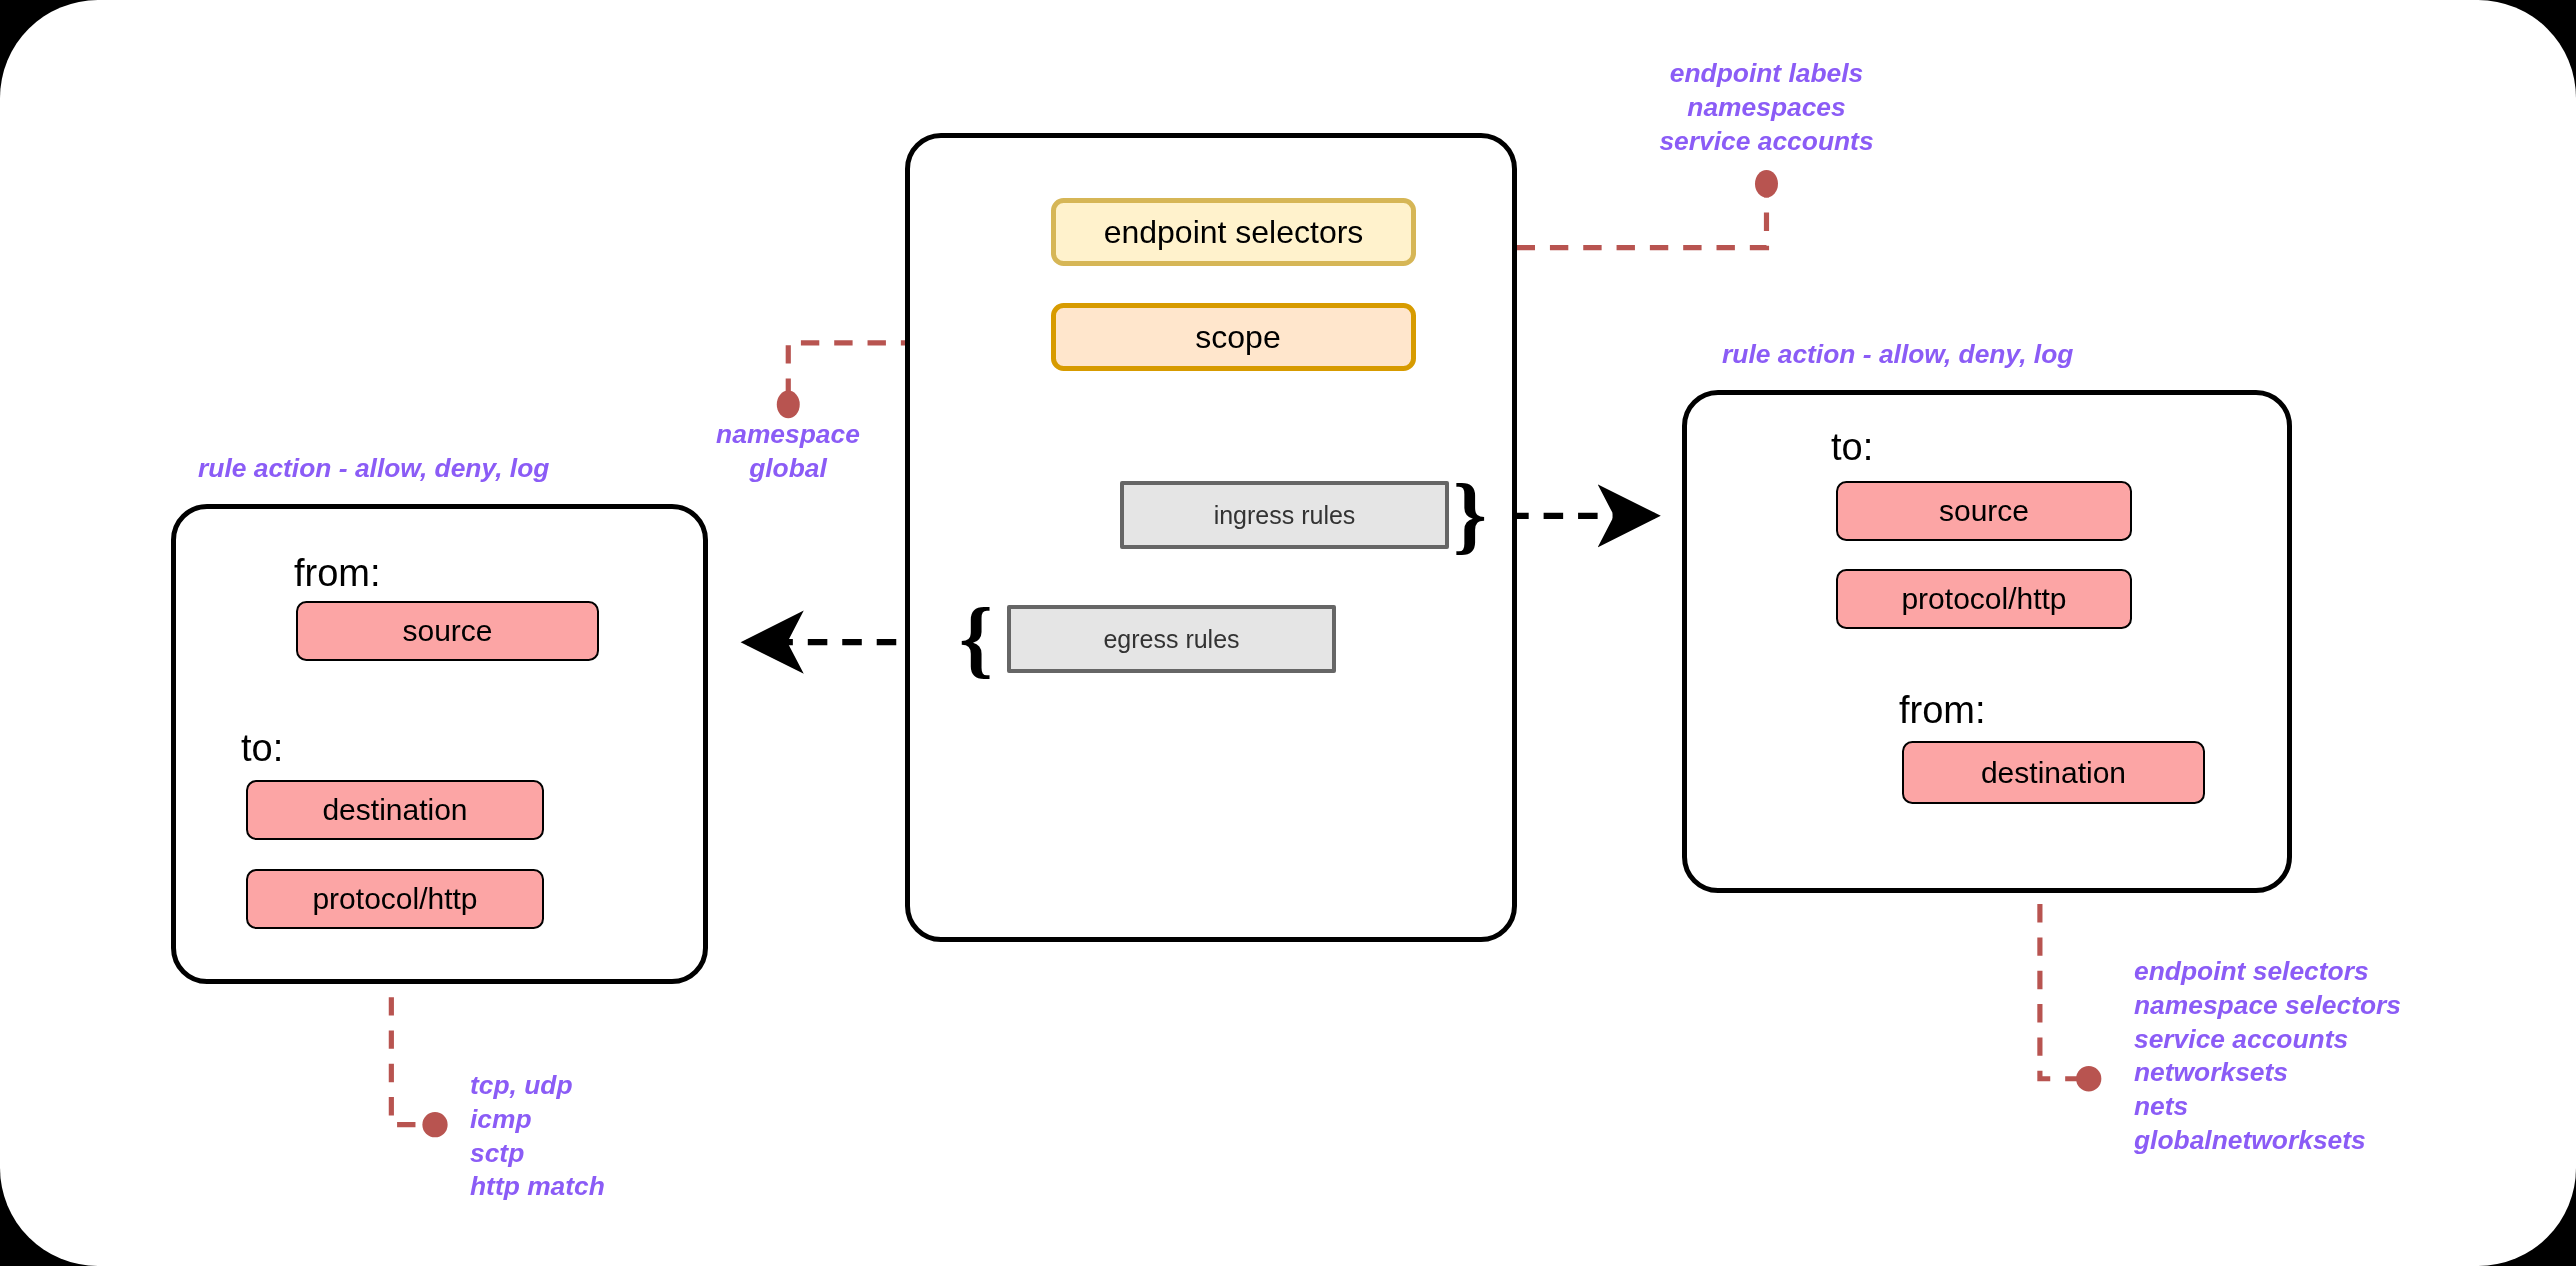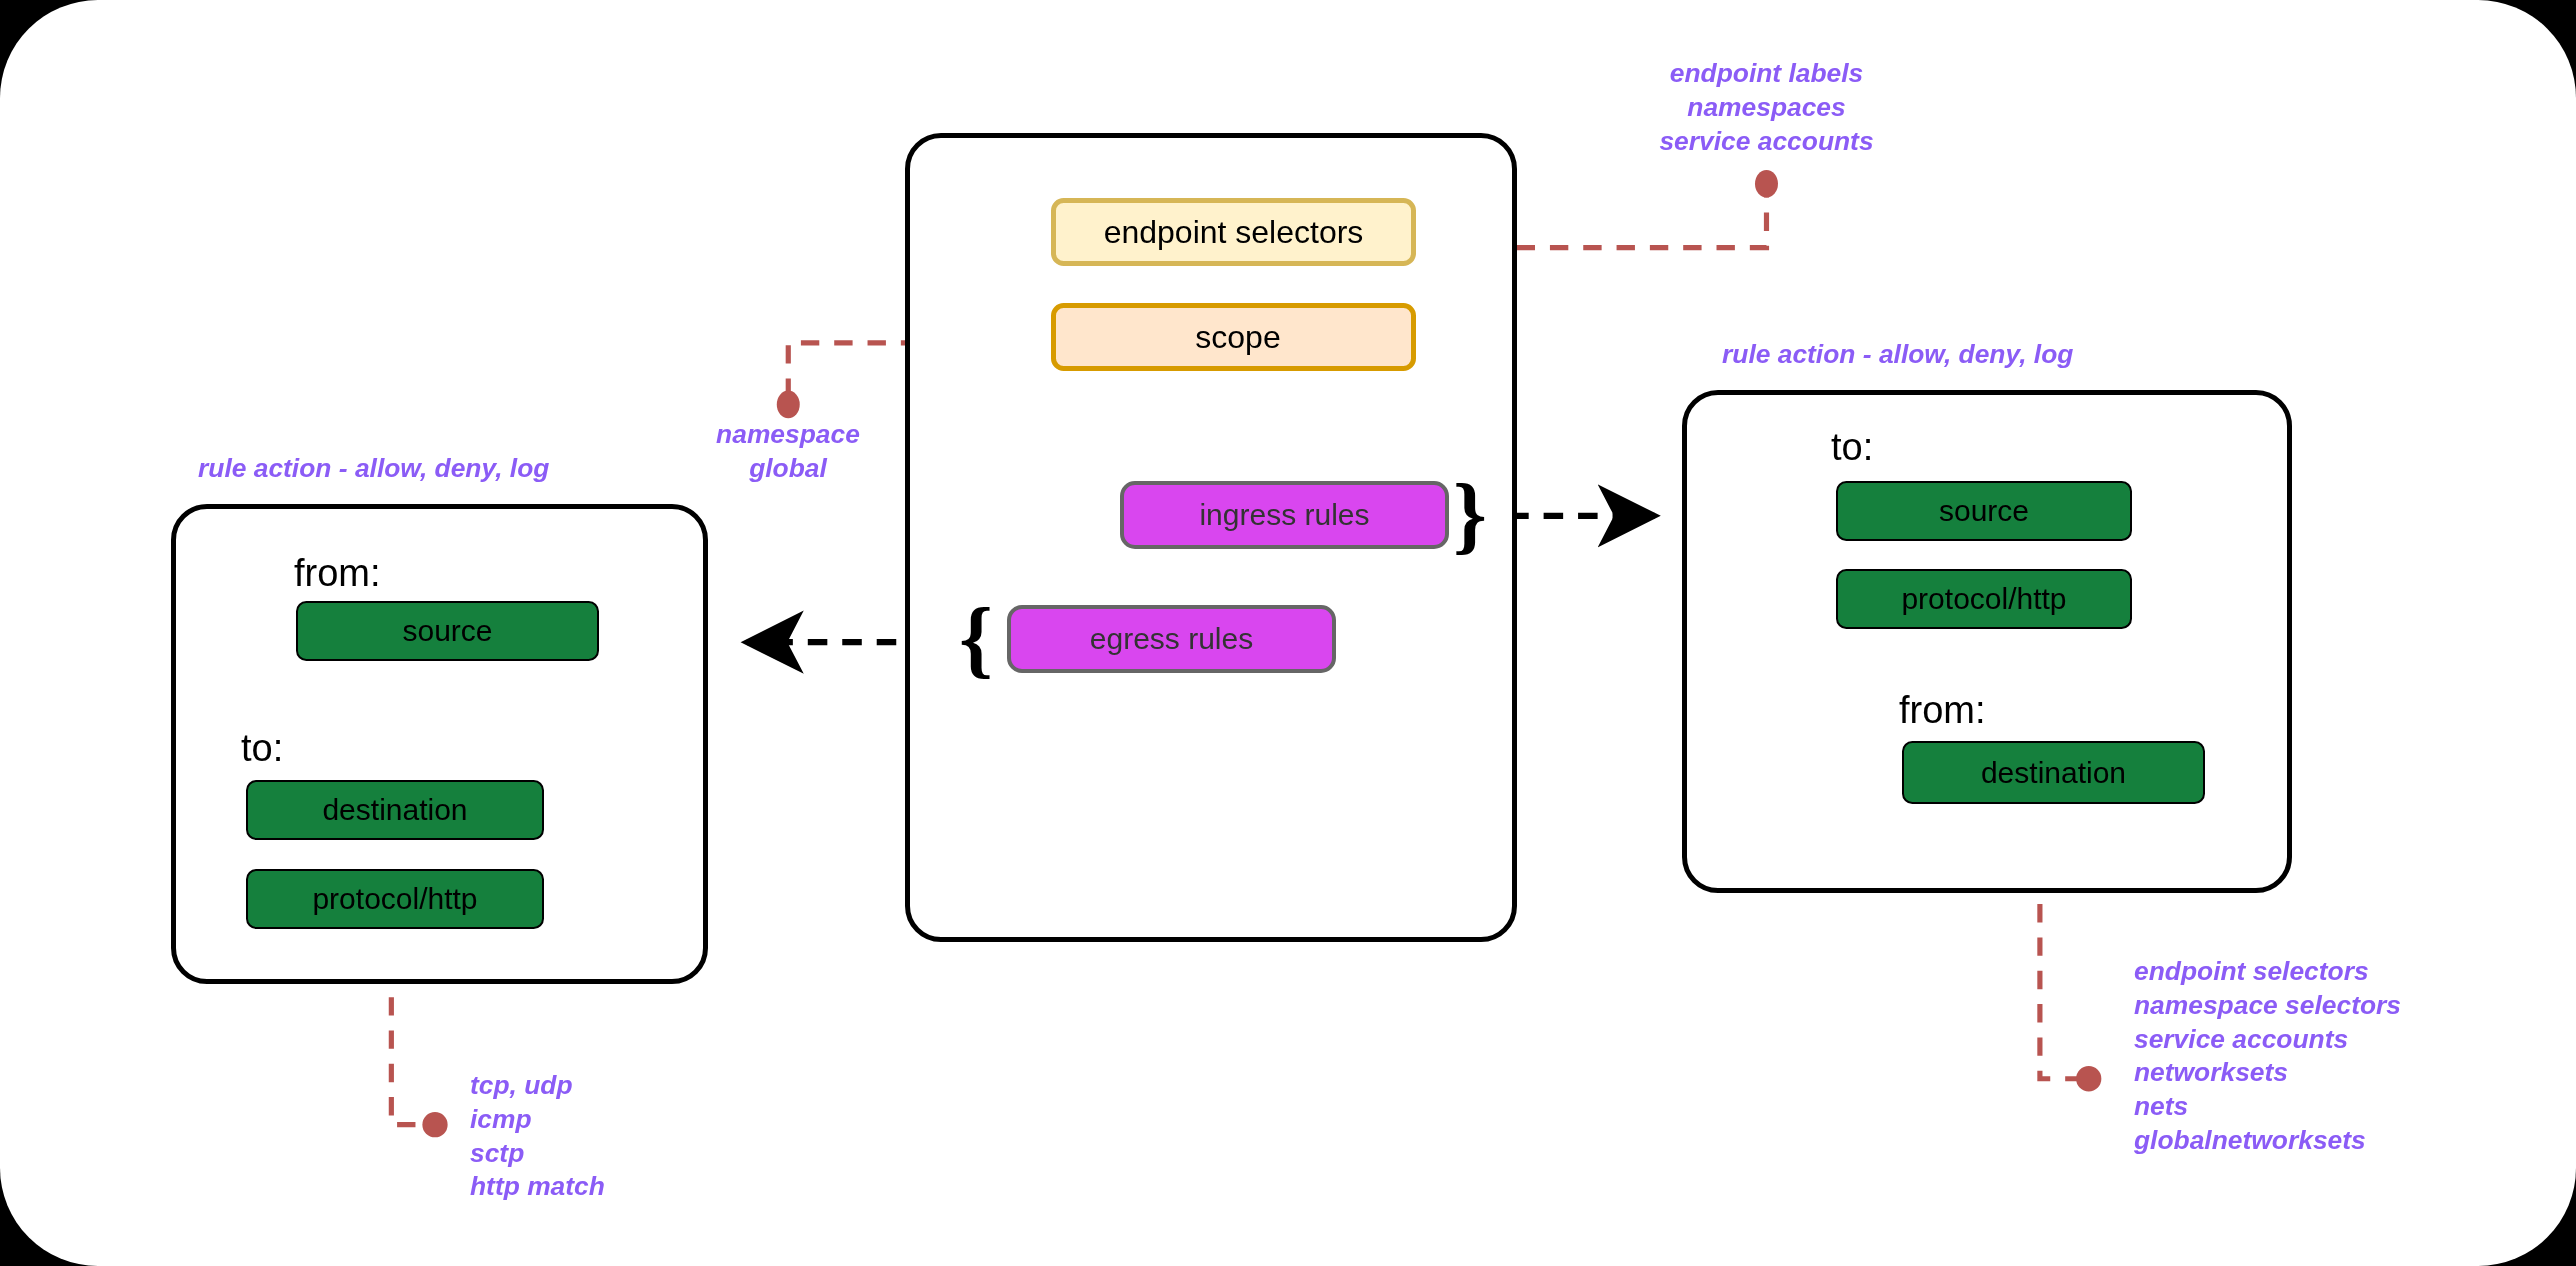--- a/index.html
+++ b/index.html
@@ -30,44 +30,44 @@
     position: absolute;
     background: #ffffff;
     border: 5.2px solid #000000;
     border-radius: 36px;
     box-sizing: border-box;
   }
 
   
   .obox {
     position: absolute;
-    background: #15803d;
+    background: #fca5a5;
     border: 2.9px solid #000000;
     border-radius: 10.3px;
     box-sizing: border-box;
     display: flex;
     align-items: center;
     justify-content: center;
     color: #000000;
     font-size: 30px;
     white-space: nowrap;
   }
 
   
   .gbox {
     position: absolute;
-    background: #d946ef;
+    background: #e5e5e5;
     border: 4.6px solid #666666;
-    border-radius: 15px;
+    border-radius: 2px;
     box-sizing: border-box;
     display: flex;
     align-items: center;
     justify-content: center;
     color: #333333;
-    font-size: 30px;
+    font-size: 25px;
     white-space: nowrap;
   }
 
   
   .hbox {
     position: absolute;
     box-sizing: border-box;
     border-radius: 12.6px;
     display: flex;
     align-items: center;

